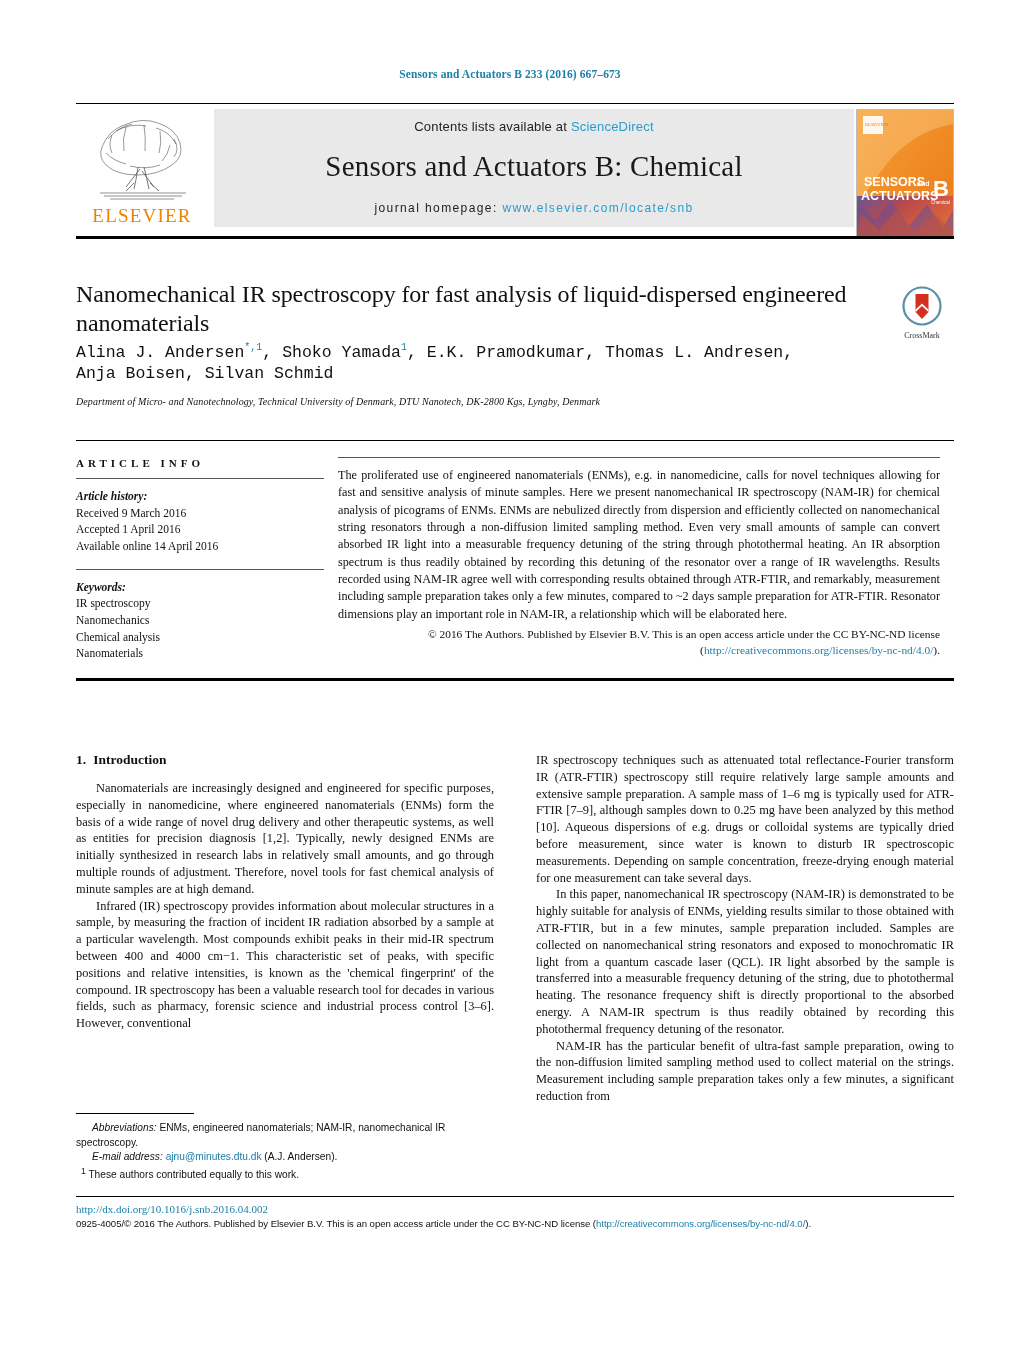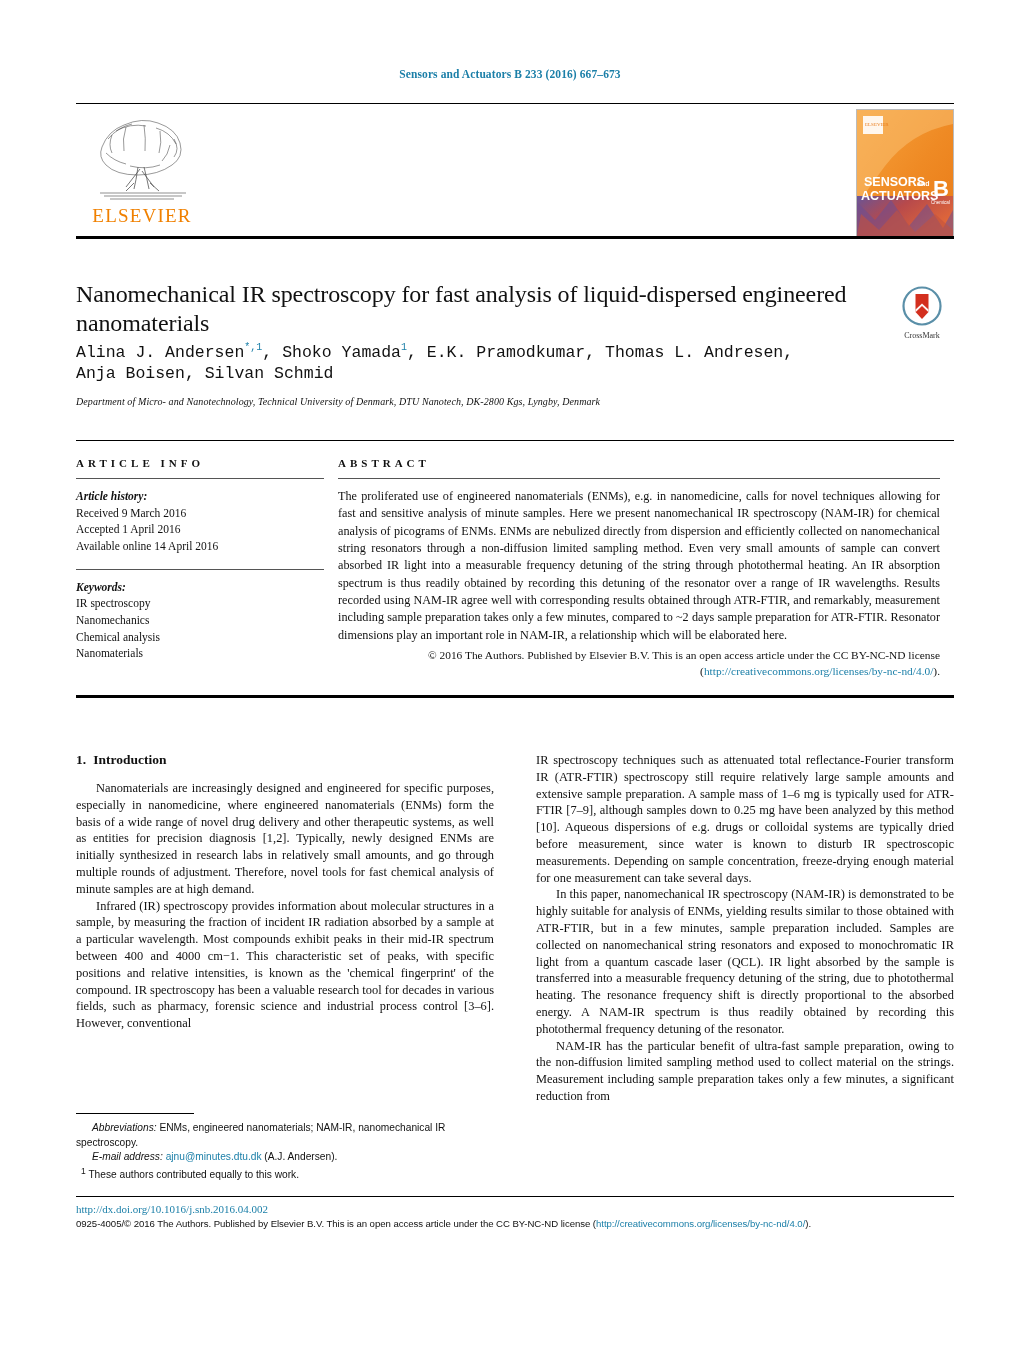--- a/index.html
+++ b/index.html
@@ -380,20 +380,31 @@
           <g stroke="#444" stroke-width="0.6">
             <path d="M18 84 h86"></path>
             <path d="M22 87 h78"></path>
             <path d="M28 90 h64"></path>
           </g>
         </g>
       </svg>
       <div class="elsevier-word">ELSEVIER</div>
     </div>
 
+    <div class="masthead-center">
+      <div class="contents-line">
+        <span>Contents lists available at</span>
+        <span class="sd">ScienceDirect</span>
+      </div>
+      <div class="journal-title">Sensors and Actuators B: Chemical</div>
+      <div class="homepage-line">
+        <span>journal homepage:</span>
+        <span class="url">www.elsevier.com/locate/snb</span>
+      </div>
+    </div>
 
     <div class="cover-thumb">
       <svg width="96" height="126" viewBox="0 0 96 126">
         <defs>
           <linearGradient id="covg" x1="0" y1="0" x2="1" y2="1">
             <stop offset="0%" stop-color="#f6a23c"></stop>
             <stop offset="55%" stop-color="#ef8a24"></stop>
             <stop offset="100%" stop-color="#e97b18"></stop>
           </linearGradient>
           <linearGradient id="botg" x1="0" y1="0" x2="1" y2="0.6">
@@ -455,21 +466,20 @@
         <div class="info-group">
           <div class="it">Keywords:</div>
           <div>IR spectroscopy</div>
           <div>Nanomechanics</div>
           <div>Chemical analysis</div>
           <div>Nanomaterials</div>
         </div>
       </div>
 
       <div class="col-abstract">
-        <div class="sec-head">ABSTRACT</div>
         <div class="thin-rule"></div>
         <div class="abstract-text">The proliferated use of engineered nanomaterials (ENMs), e.g. in nanomedicine, calls for novel techniques allowing for fast and sensitive analysis of minute samples. Here we present nanomechanical IR spectroscopy (NAM-IR) for chemical analysis of picograms of ENMs. ENMs are nebulized directly from dispersion and efficiently collected on nanomechanical string resonators through a non-diffusion limited sampling method. Even very small amounts of sample can convert absorbed IR light into a measurable frequency detuning of the string through photothermal heating. An IR absorption spectrum is thus readily obtained by recording this detuning of the resonator over a range of IR wavelengths. Results recorded using NAM-IR agree well with corresponding results obtained through ATR-FTIR, and remarkably, measurement including sample preparation takes only a few minutes, compared to ~2 days sample preparation for ATR-FTIR. Resonator dimensions play an important role in NAM-IR, a relationship which will be elaborated here.</div>
         <div class="abstract-copy">
           <span>© 2016 The Authors. Published by Elsevier B.V. This is an open access article under the CC BY-NC-ND license (</span><span class="lnk">http://creativecommons.org/licenses/by-nc-nd/4.0/</span><span>).</span>
         </div>
       </div>
 
     </div>
     <div class="band-rule-bottom"></div>
   </div>

